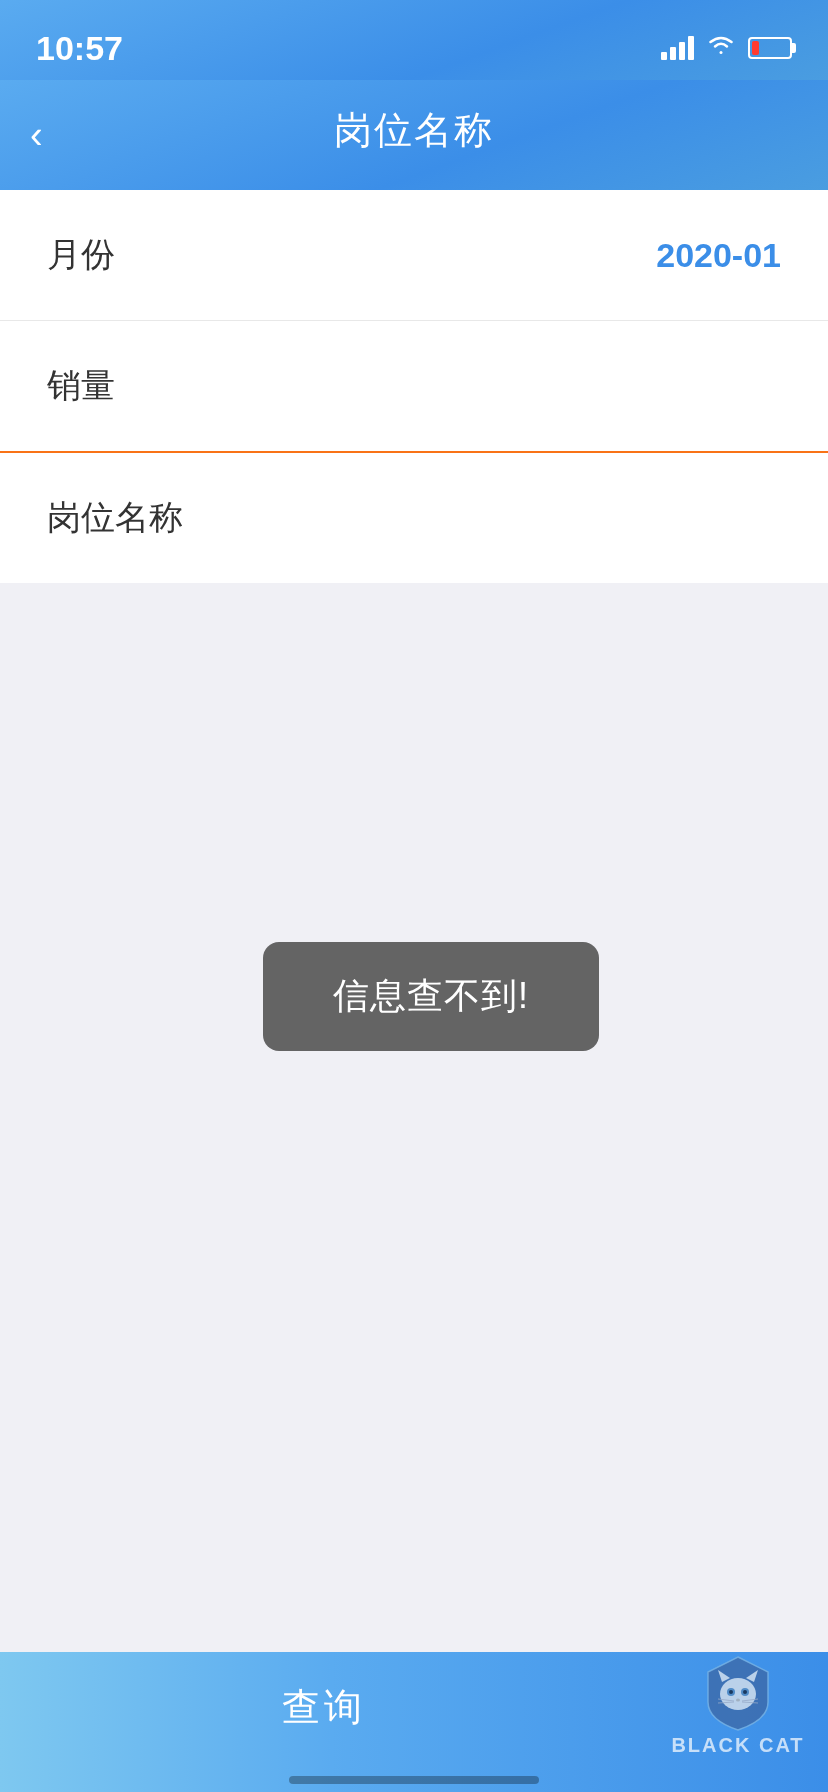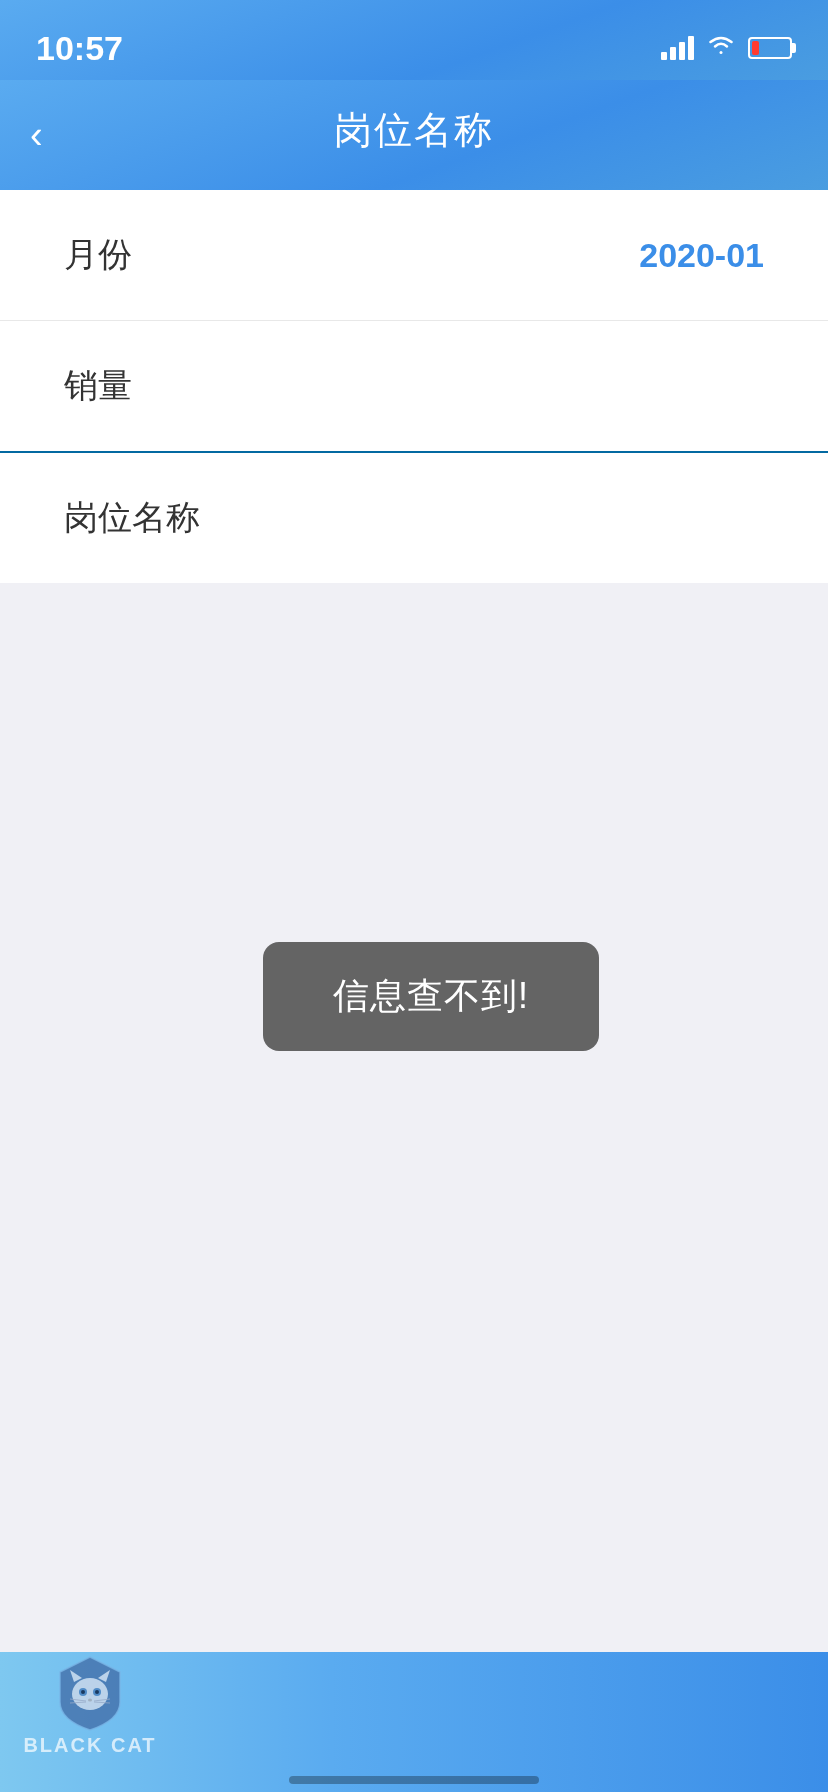--- a/index.html
+++ b/index.html
@@ -102,21 +102,21 @@
       font-weight: 500;
       color: white;
       letter-spacing: 2px;
     }
 
     
     .row {
       display: flex;
       align-items: center;
       justify-content: space-between;
-      padding: 42px 64px;
+      padding: 42px 47px;
       background: white;
       border-bottom: 1px solid #e8e8e8;
       min-height: 100px;
     }
     .row-label {
       font-size: 34px;
       color: #333;
       font-weight: 400;
     }
     .row-value {
@@ -250,40 +250,43 @@
 <div class="main-content">
   <div class="rows-container">
 
     <div class="row">
       <span class="row-label">月份</span>
       <span class="row-value">2020-01</span>
     </div>
 
 
 
-    <div class="row" style="border-bottom: 2px solid #0369a1;">
+    <div class="row" style="border-bottom: 2px solid #f97316;">
       <span class="row-label">销量</span>
       <span class="row-value"></span>
     </div>
 
 
 
     <div class="row" style="border-bottom: none;">
       <span class="row-label">岗位名称</span>
       <span class="row-value"></span>
     </div>
   </div>
   <div class="spacer"></div>
 </div>
 
 <div class="toast-overlay">
   <div class="toast">信息查不到!</div>
 </div>
 
 <div class="bottom-bar">
+  <div class="query-btn">
+    <span class="query-btn-text">查询</span>
+  </div>
   <div class="black-cat-logo">
 
     <svg width="80" height="80" viewBox="0 0 80 80">
 
       <path d="M40 5 L70 20 L70 50 Q70 68 40 78 Q10 68 10 50 L10 20 Z" fill="rgba(60,100,160,0.7)" stroke="rgba(120,180,230,0.8)" stroke-width="1.5"></path>
 
       <ellipse cx="40" cy="42" rx="18" ry="16" fill="rgba(200,220,240,0.9)"></ellipse>
 
       <polygon points="24,30 20,18 32,26" fill="rgba(200,220,240,0.9)"></polygon>
       <polygon points="56,30 60,18 48,26" fill="rgba(200,220,240,0.9)"></polygon>

